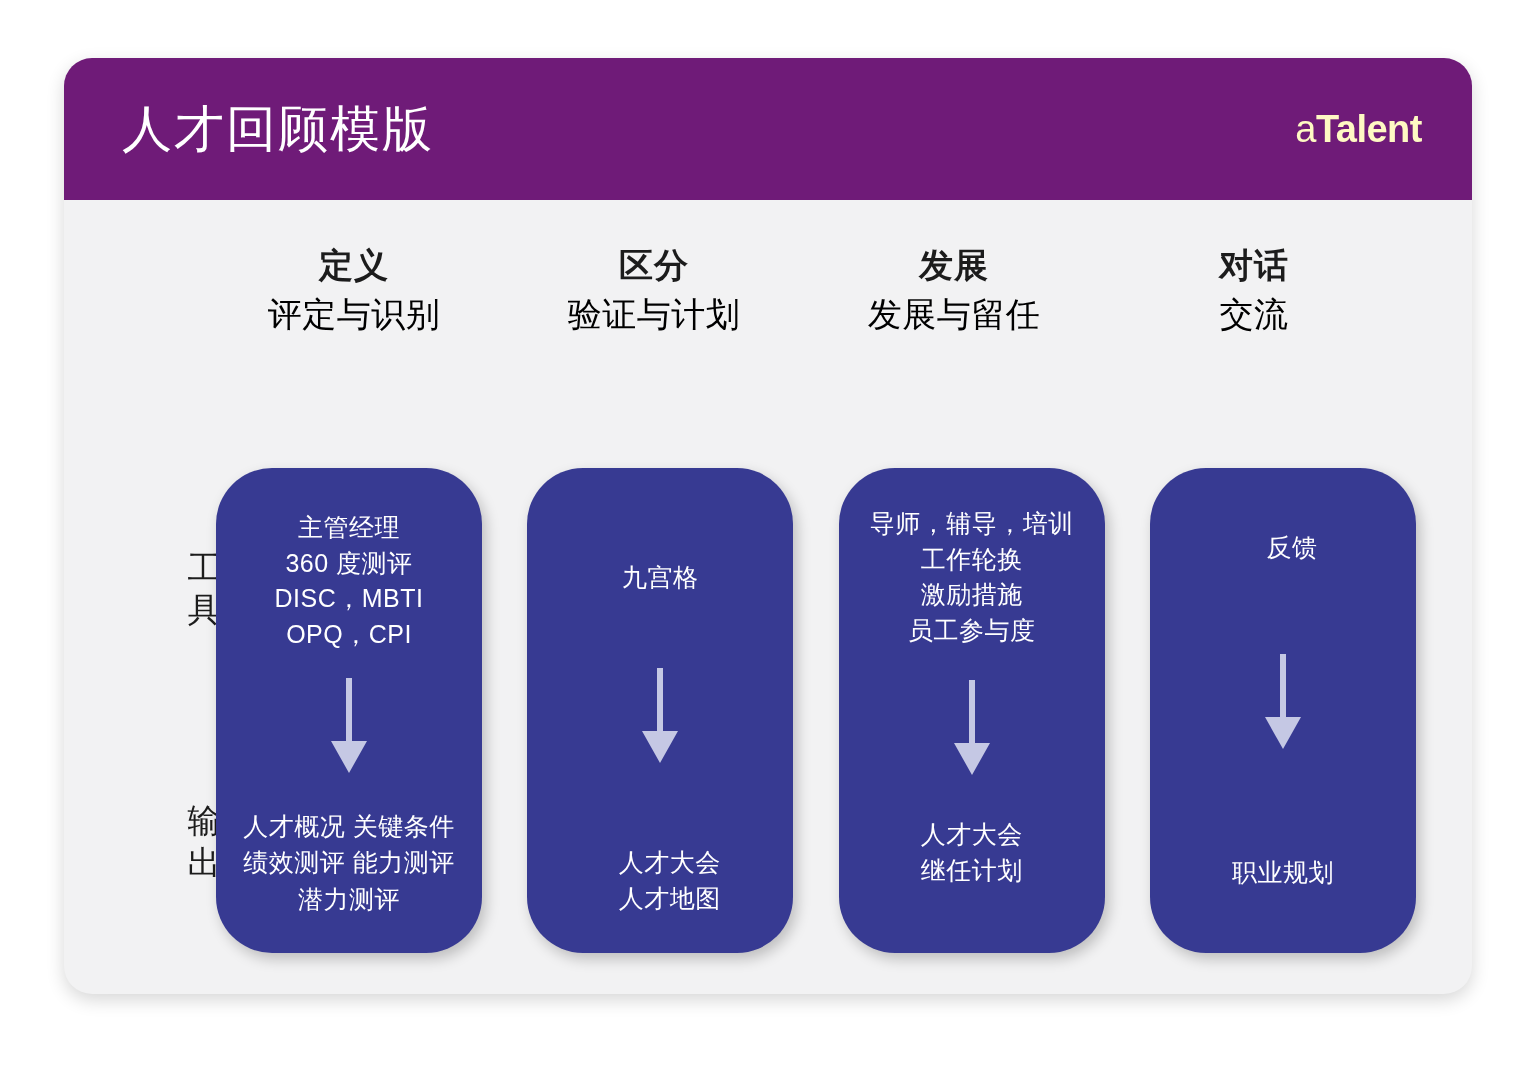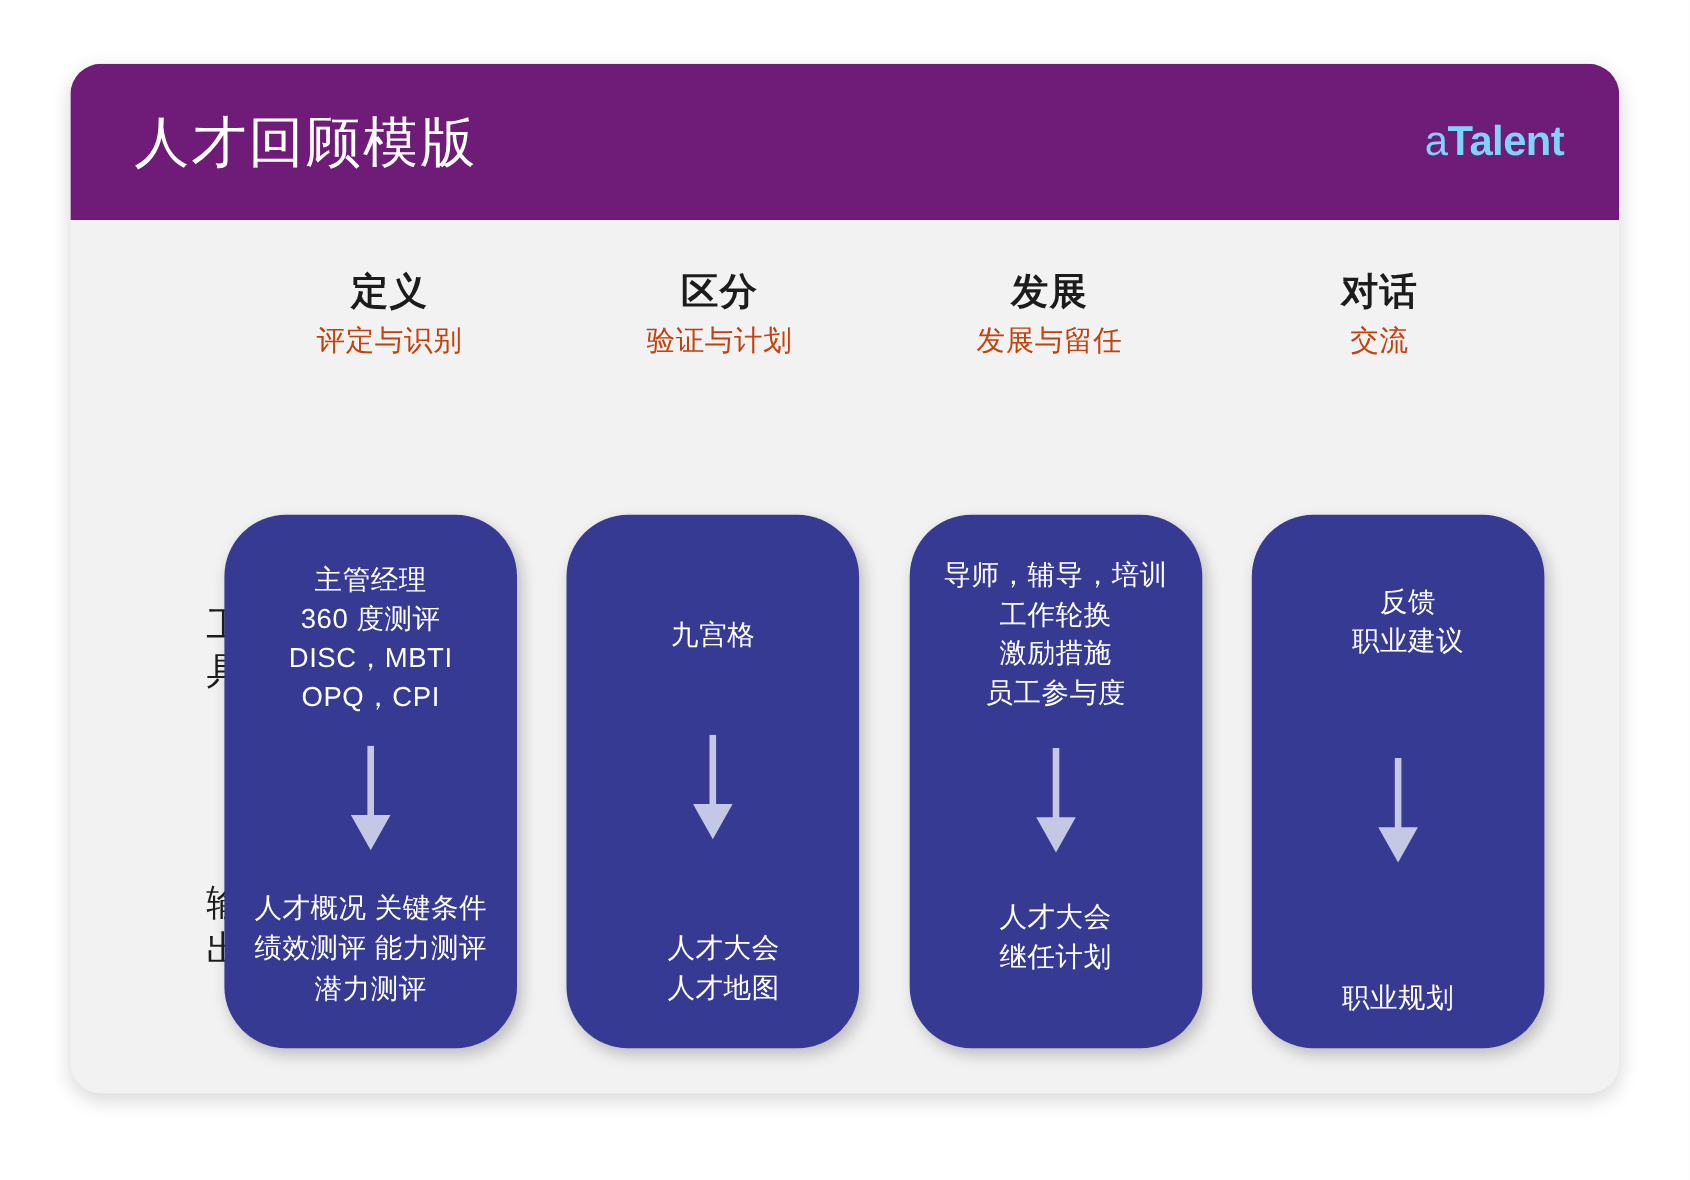--- a/index.html
+++ b/index.html
@@ -49,21 +49,21 @@
   }
   .header-title {
     color: #ffffff;
     font-size: 50px;
     letter-spacing: 2px;
     line-height: 1;
     font-weight: 400;
     text-align: right;
   }
   .brand-logo {
-    color: #7dd3fc;
+    color: #fef9c3;
     font-size: 38px;
     line-height: 1;
     white-space: nowrap;
     letter-spacing: -0.5px;
     margin-left: 32px;
   }
   .brand-a { font-weight: 400; }
   .brand-rest { font-weight: 700; }
 
   
@@ -90,22 +90,22 @@
   }
   .col-head-title {
     font-size: 34px;
     color: #1c1c1c;
     font-weight: 700;
     line-height: 1.15;
     letter-spacing: 1px;
   }
   .col-head-sub {
     margin-top: 10px;
-    font-size: 26px;
-    color: #c2410c;
+    font-size: 34px;
+    color: #000000;
     font-weight: 400;
     line-height: 1.15;
     letter-spacing: 0.5px;
   }
 
   
   .row-label {
     position: absolute;
     left: 100px;
     width: 80px;
@@ -115,21 +115,21 @@
     line-height: 1.28;
     font-weight: 400;
   }
   .row-label span { display: block; }
   .row-label-tools  { top: 347px; }
   .row-label-output { top: 600px; }
 
   
   .cards-row {
     position: absolute;
-    left: 140px;
+    left: 152px;
     top: 268px;
     width: 1200px;
     height: 485px;
     display: flex;
     justify-content: space-between;
     gap: 36px;
   }
   .stage-card {
     position: relative;
     width: 266px;
@@ -287,21 +287,20 @@
           </div>
           <div class="outputs-block">
             <span class="line">人才大会</span>
             <span class="line">继任计划</span>
           </div>
         </div>
 
         <div class="stage-card card-4">
           <div class="tools-block">
             <span class="line">反馈</span>
-            <span class="line">职业建议</span>
           </div>
           <div class="arrow-wrap">
             <svg width="52" height="98" viewBox="0 0 52 98" aria-hidden="true">
               <rect x="23" y="0" width="6" height="66" fill="#c5c8e4"></rect>
               <polygon points="8,63 44,63 26,95" fill="#c5c8e4"></polygon>
             </svg>
           </div>
           <div class="outputs-block">
             <span class="line">职业规划</span>
           </div>

